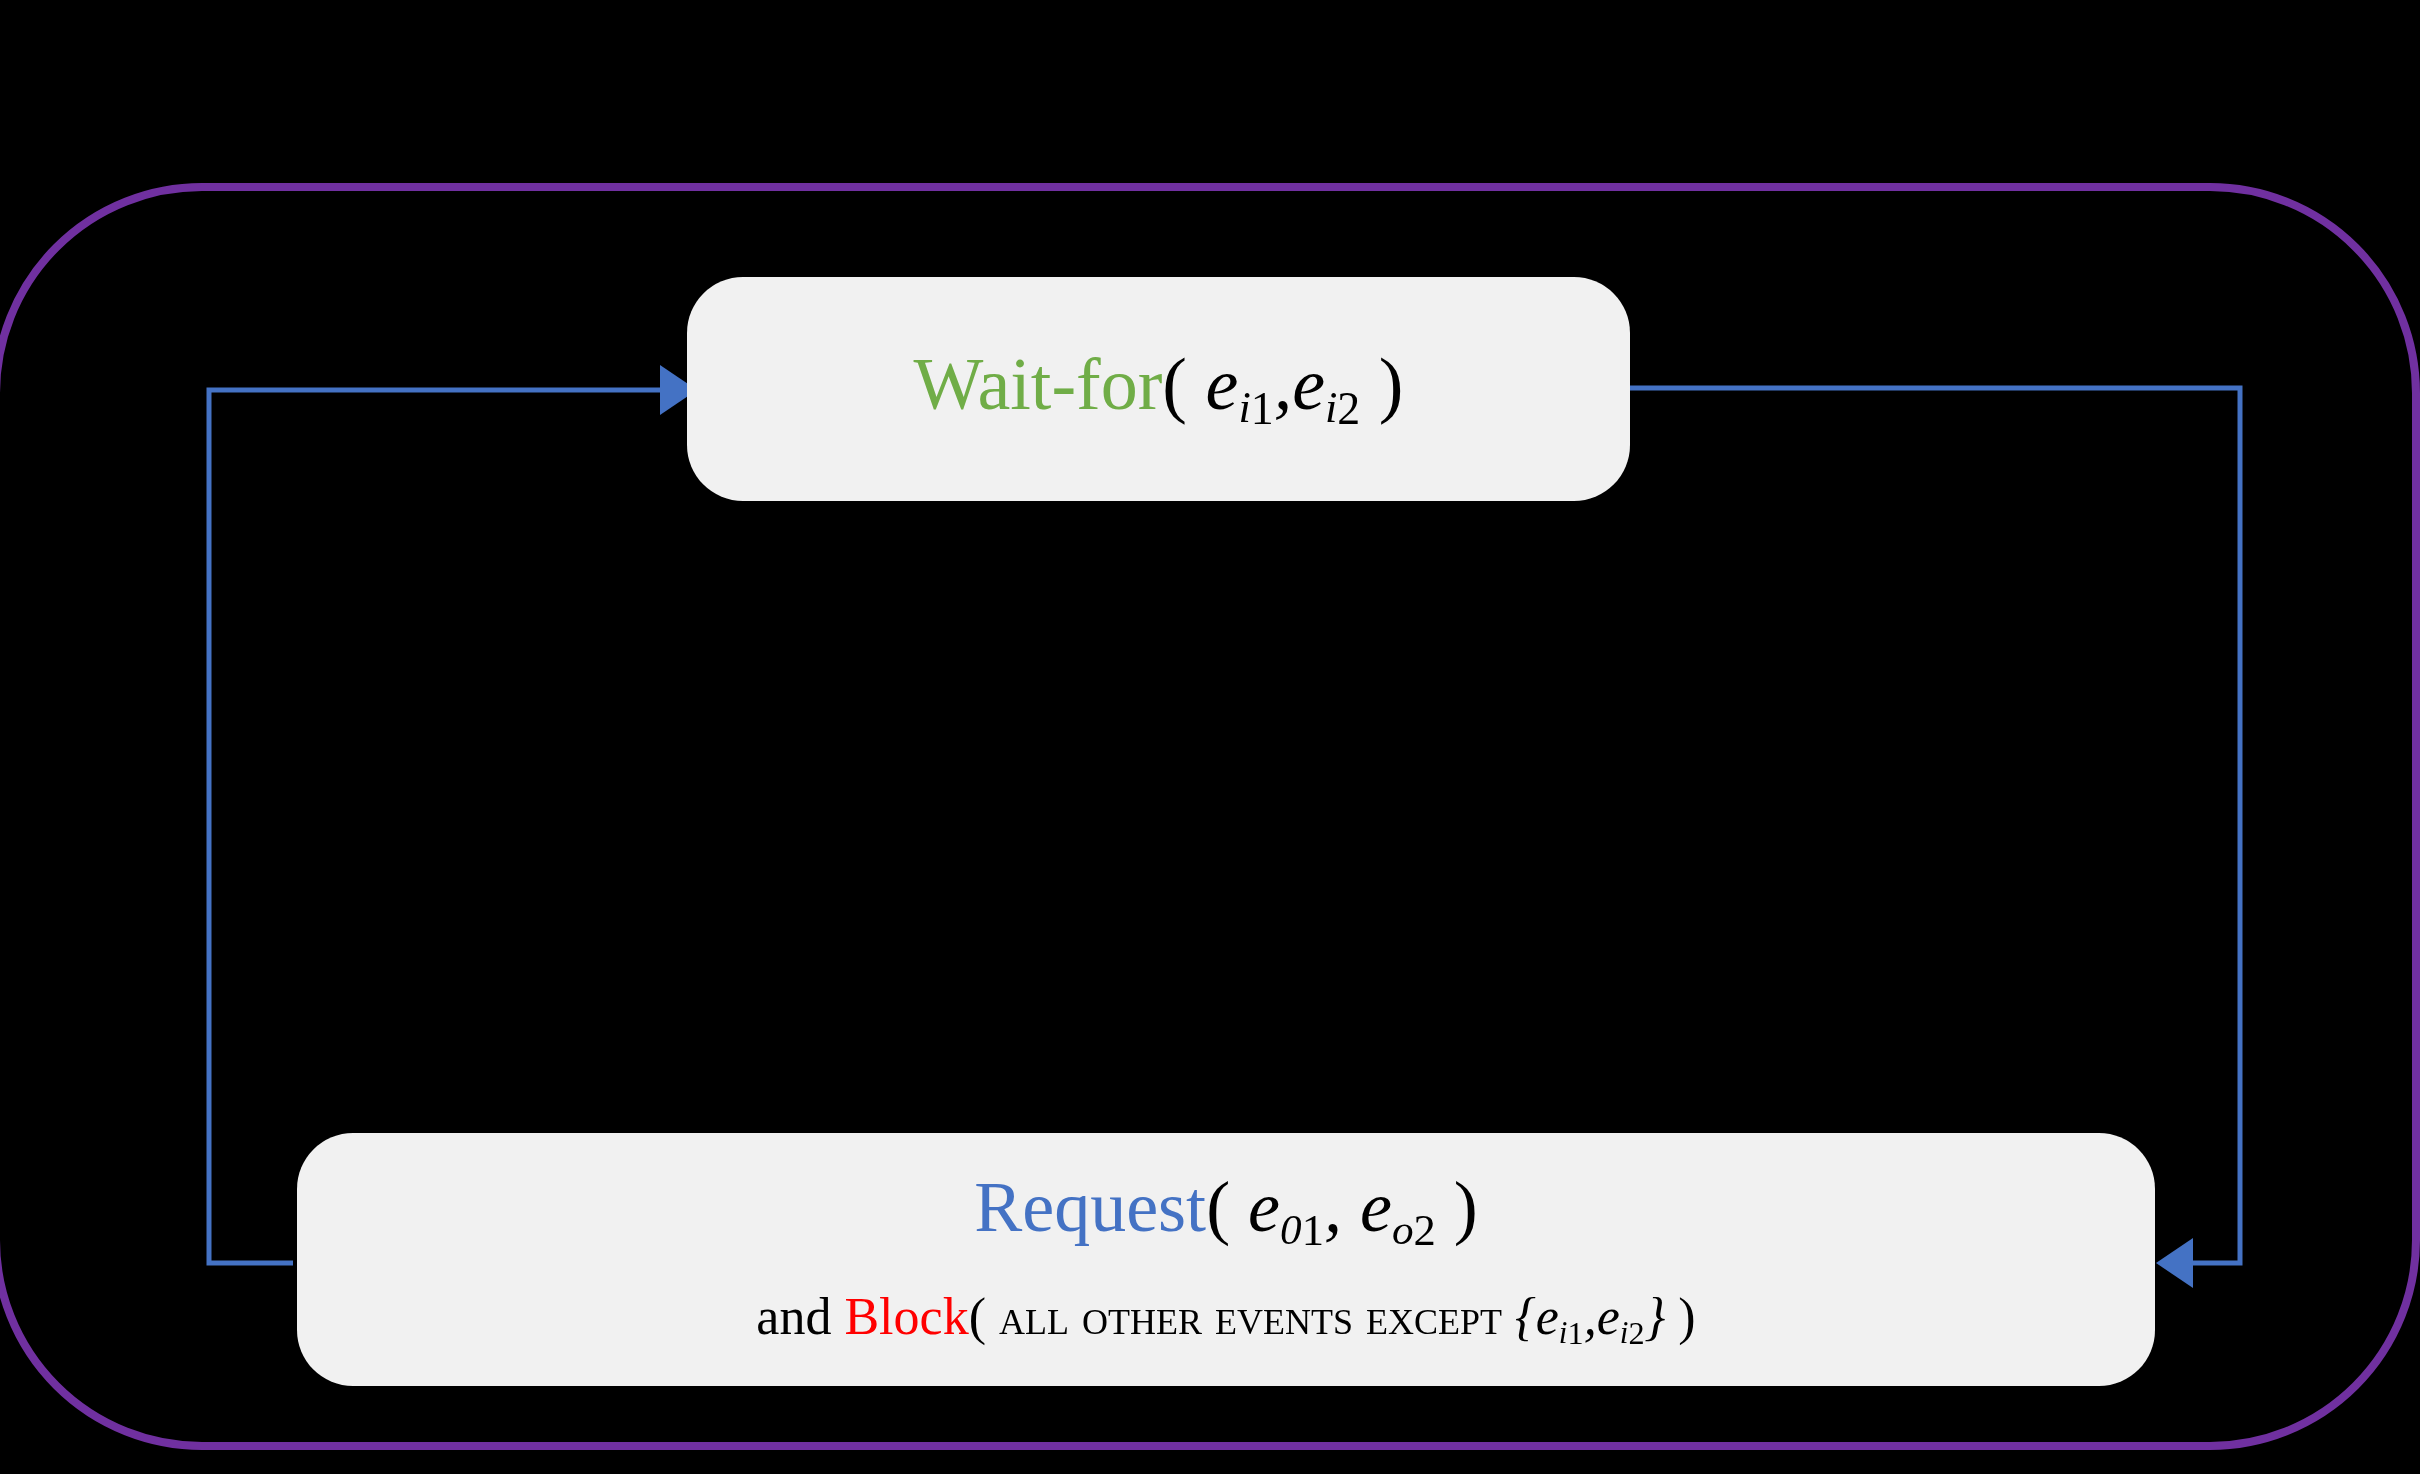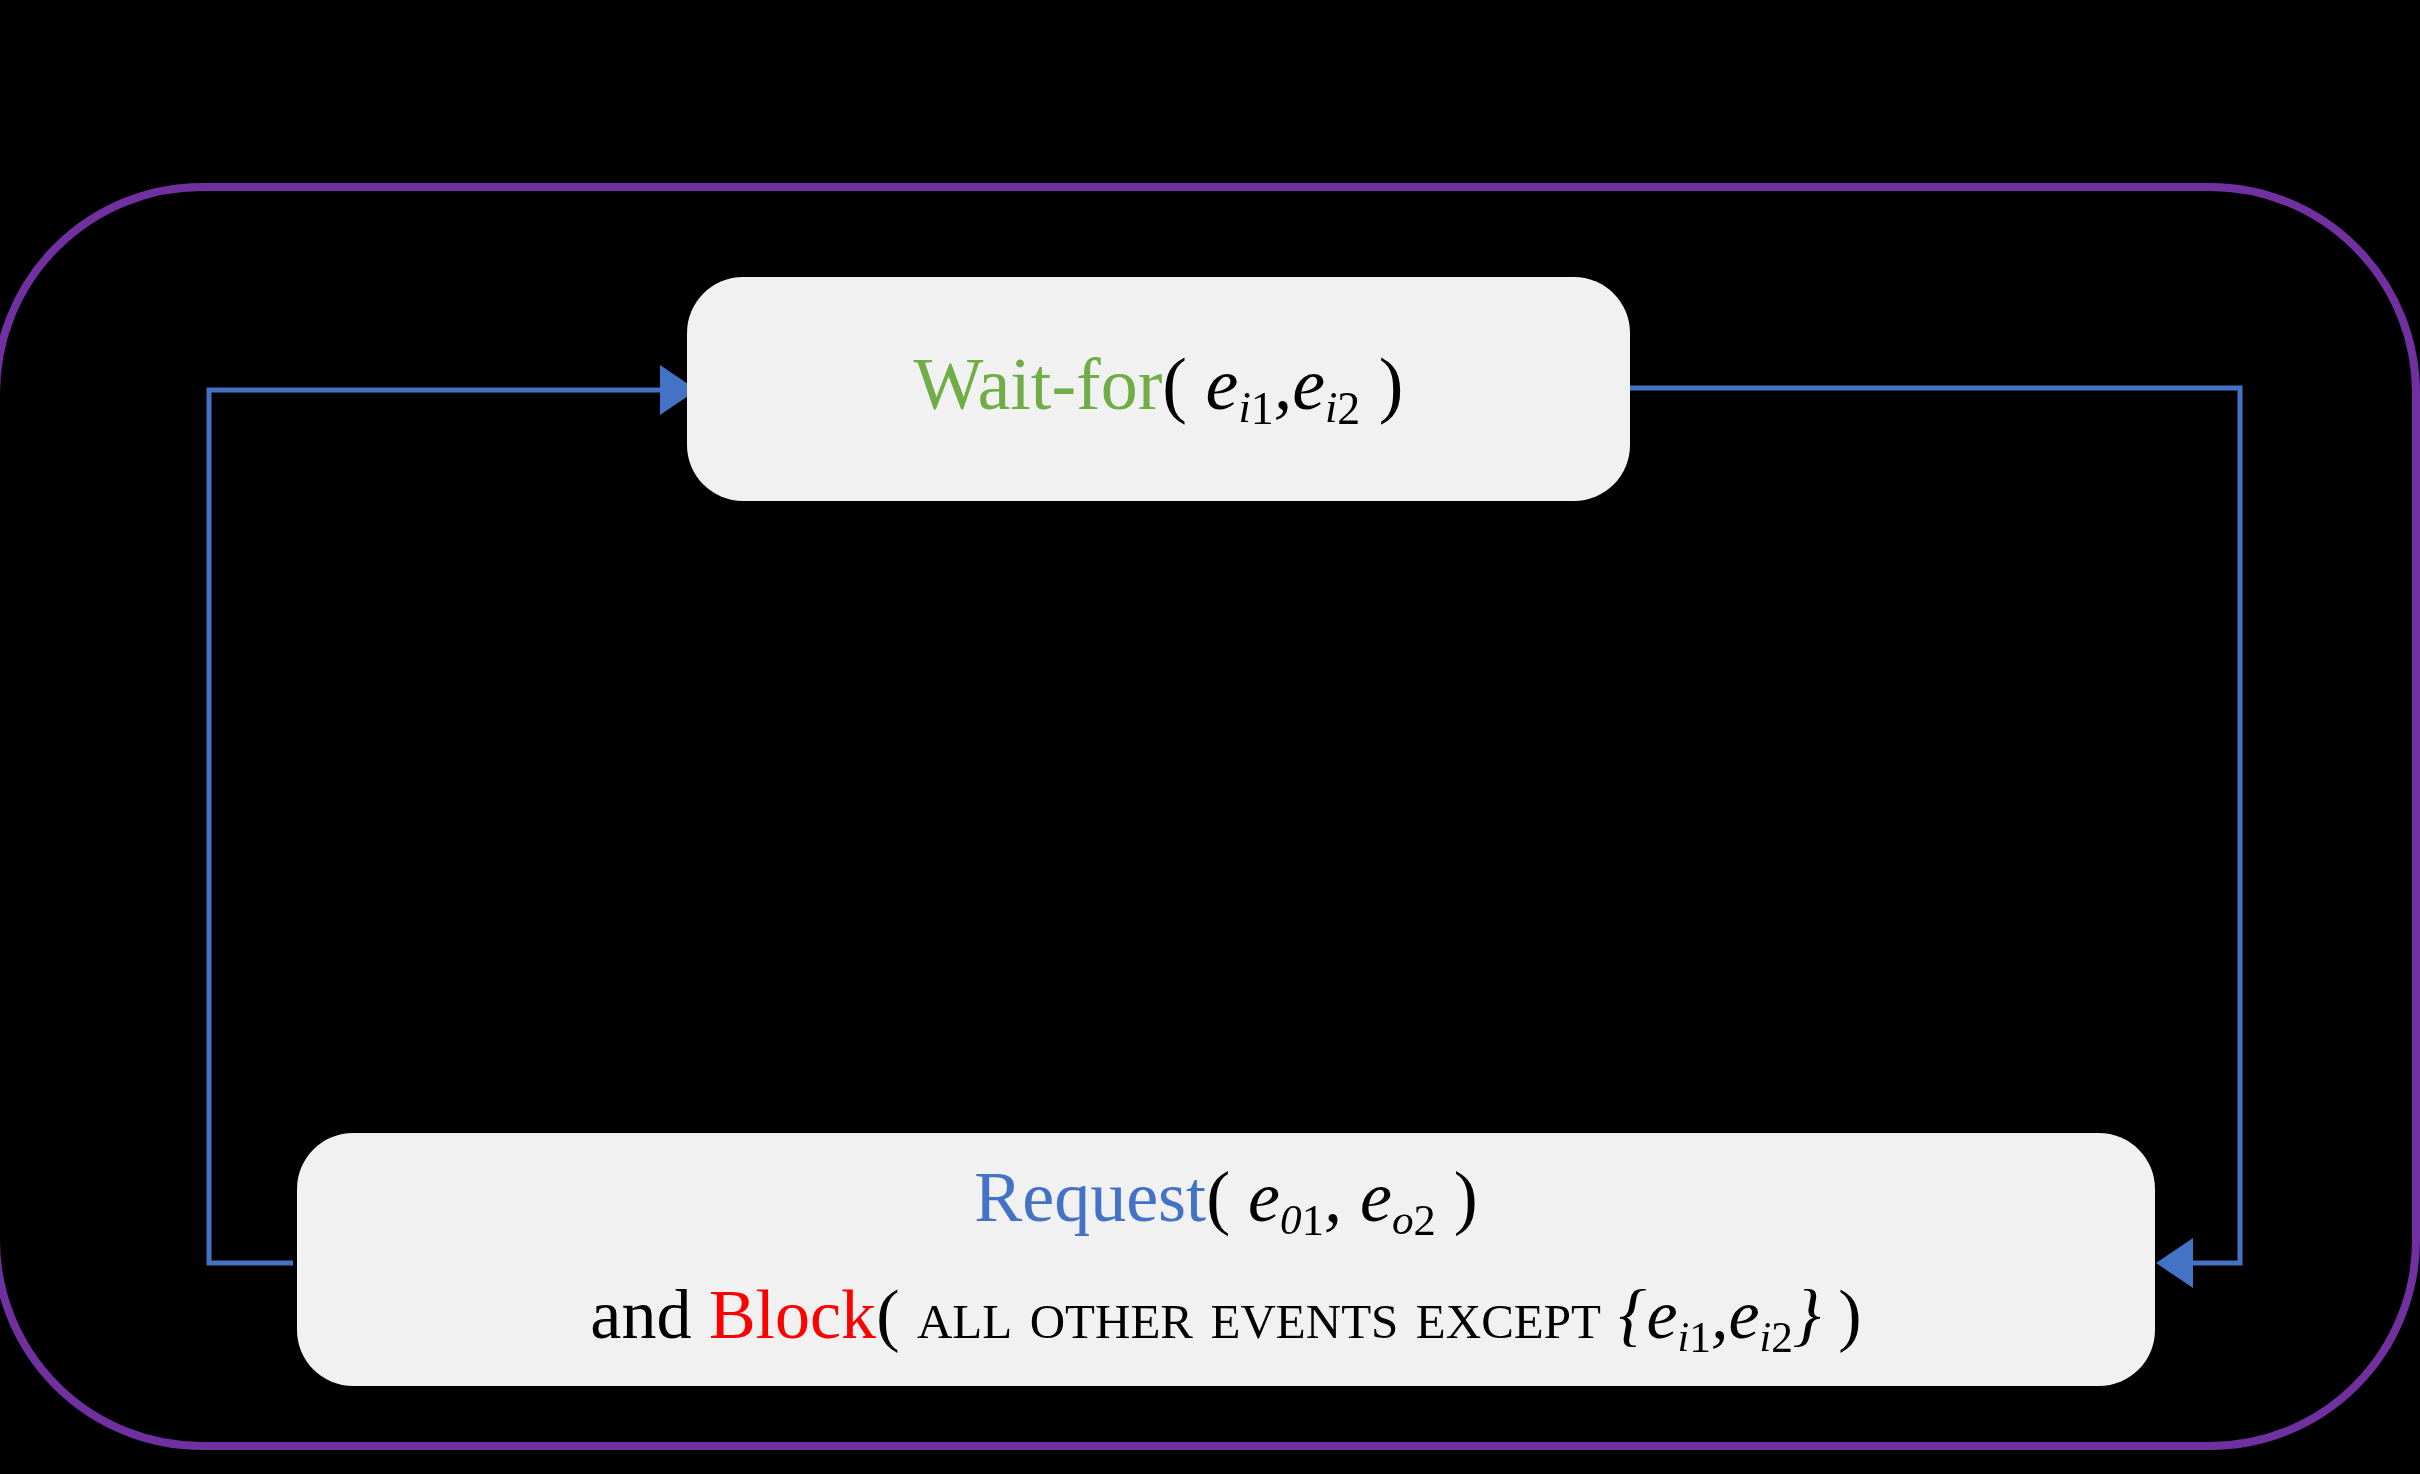--- a/index.html
+++ b/index.html
@@ -55,21 +55,21 @@
     height: 253px;
     gap: 28px;
   }
 
   .line-1, .line-2 {
     white-space: nowrap;
     line-height: 1.06;
   }
   #wait-box .line-1 { font-size: 74px; }
   #request-box .line-1 { font-size: 72px; }
-  #request-box .line-2 { font-size: 70px; margin-top: 6px; }
+  #request-box .line-2 { font-size: 52px; margin-top: 6px; }
 
   .kw-wait  { color: #70AD47; }
   .kw-req   { color: #4472C4; }
   .kw-block { color: #FF0000; }
 
   .mathv {
     font-family: "Liberation Serif", "DejaVu Serif", serif;
     font-style: italic;
   }
   .smallcaps {

